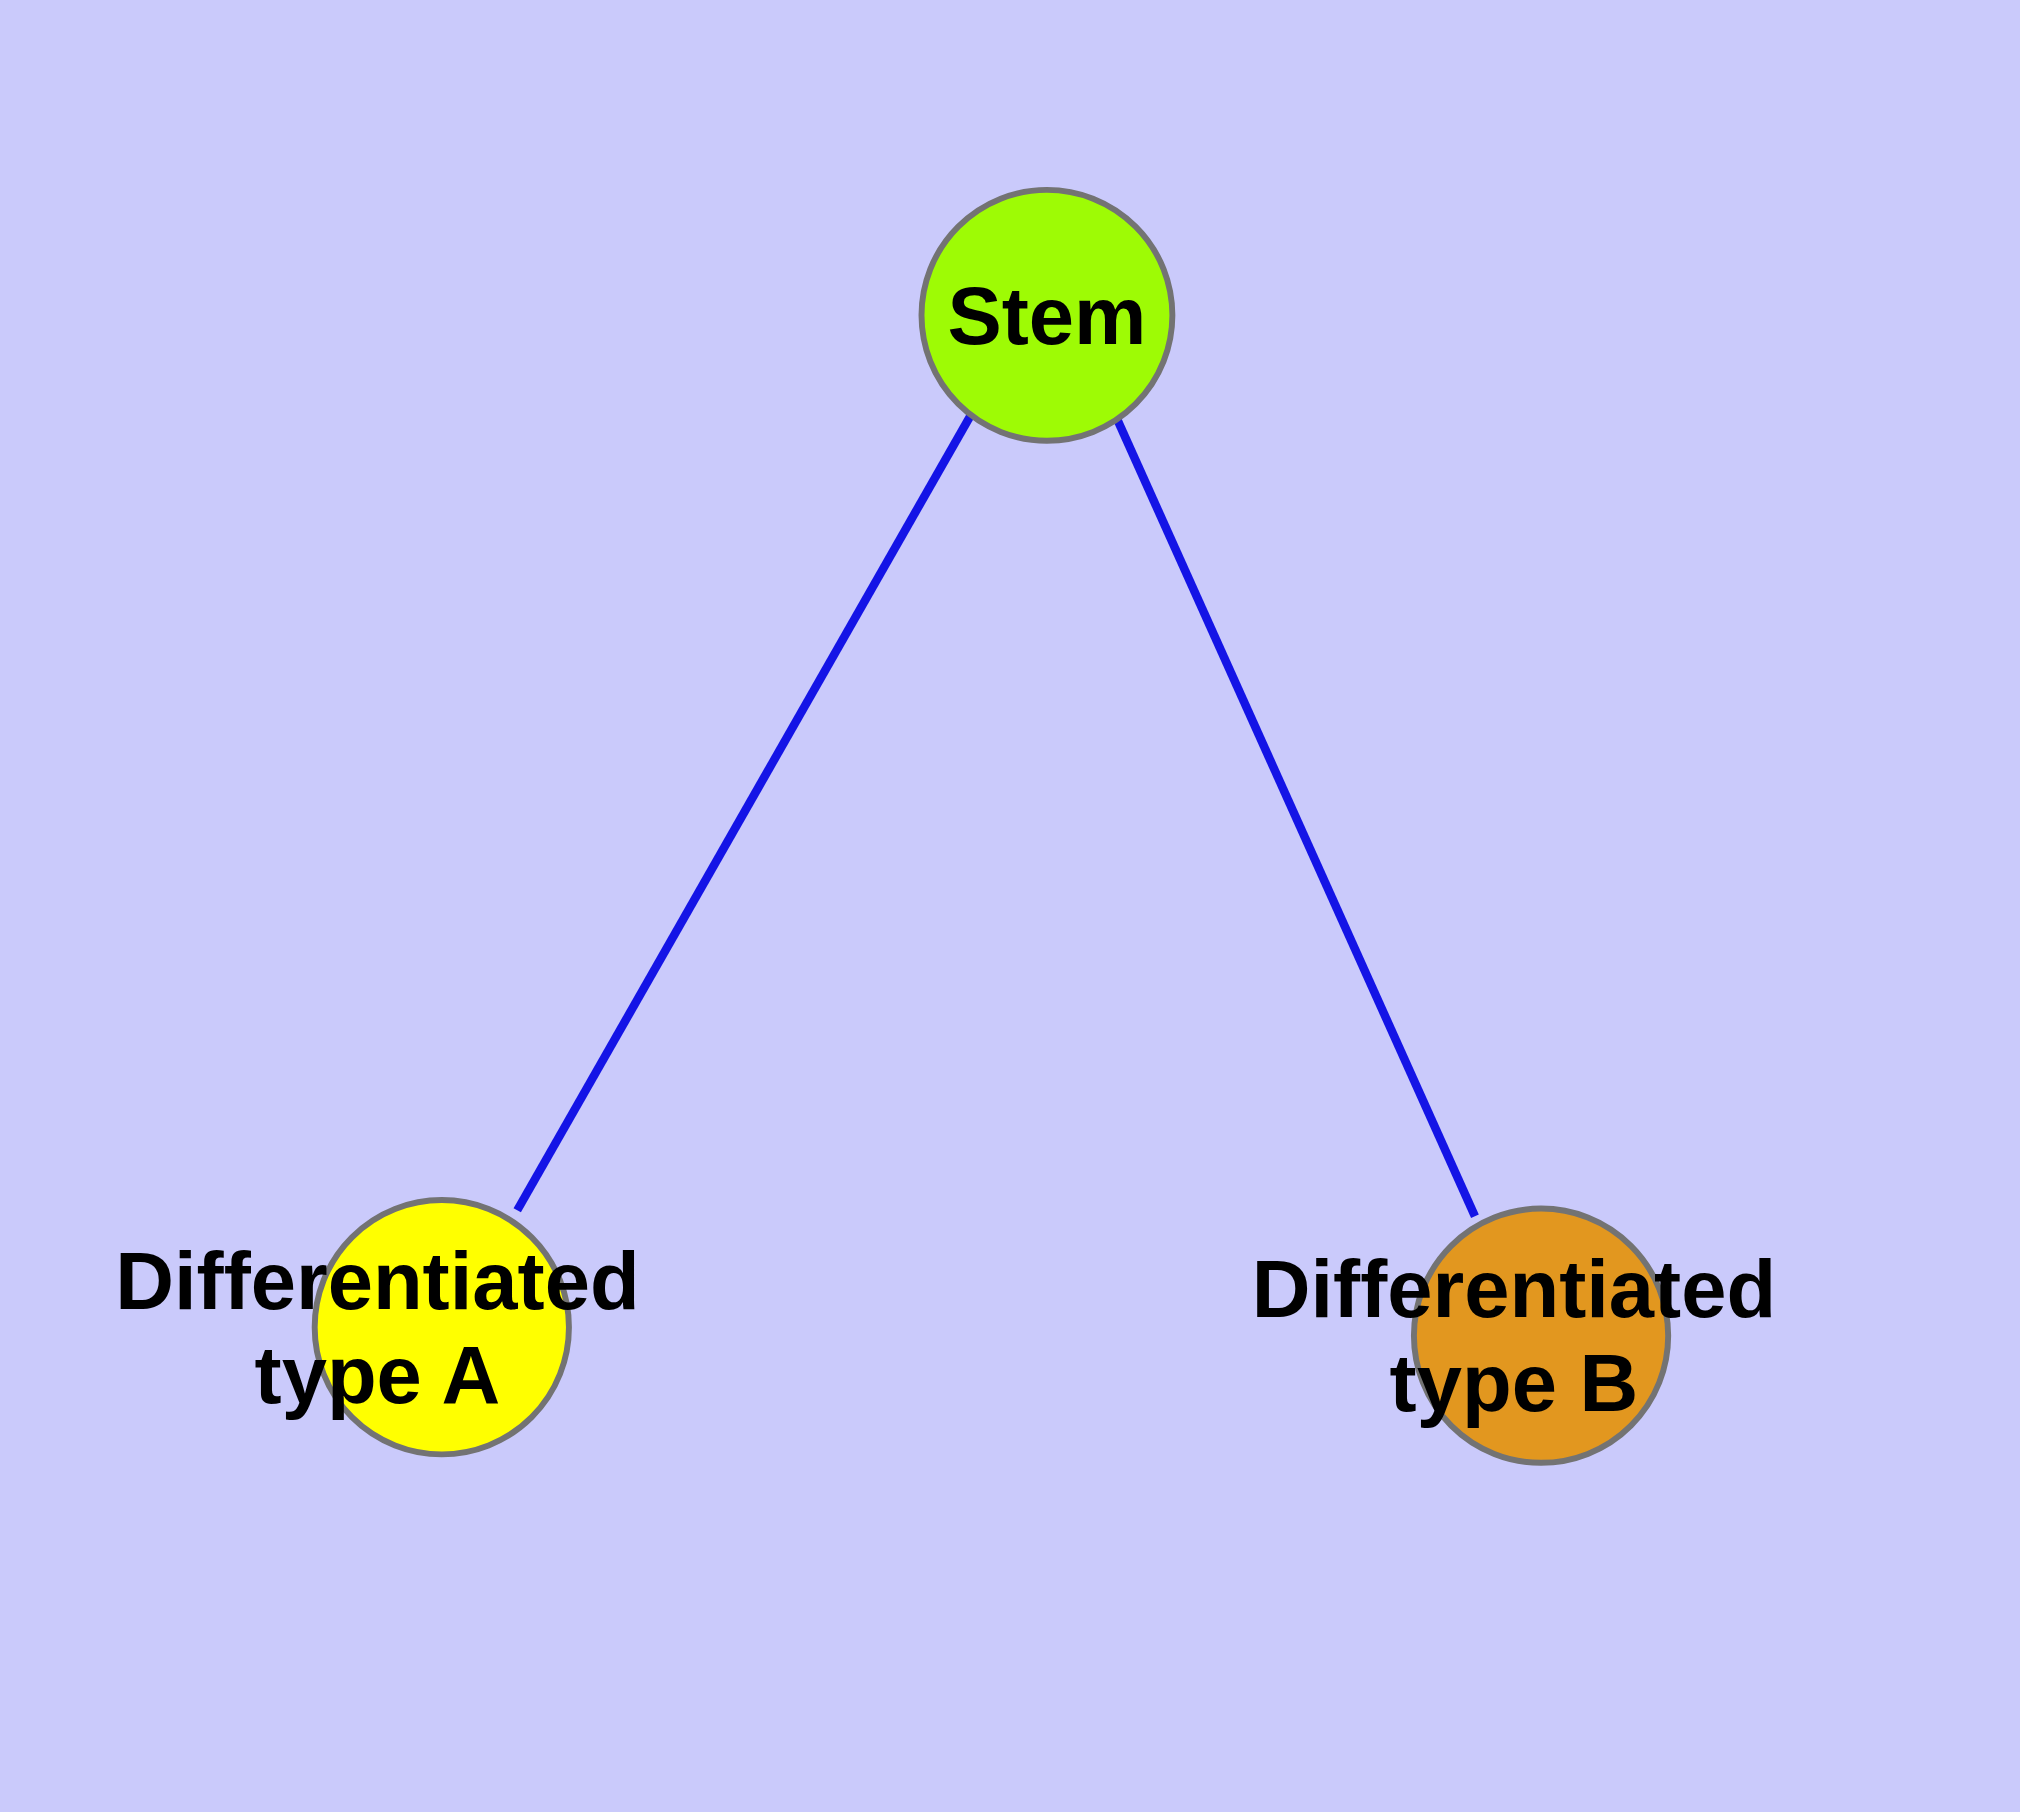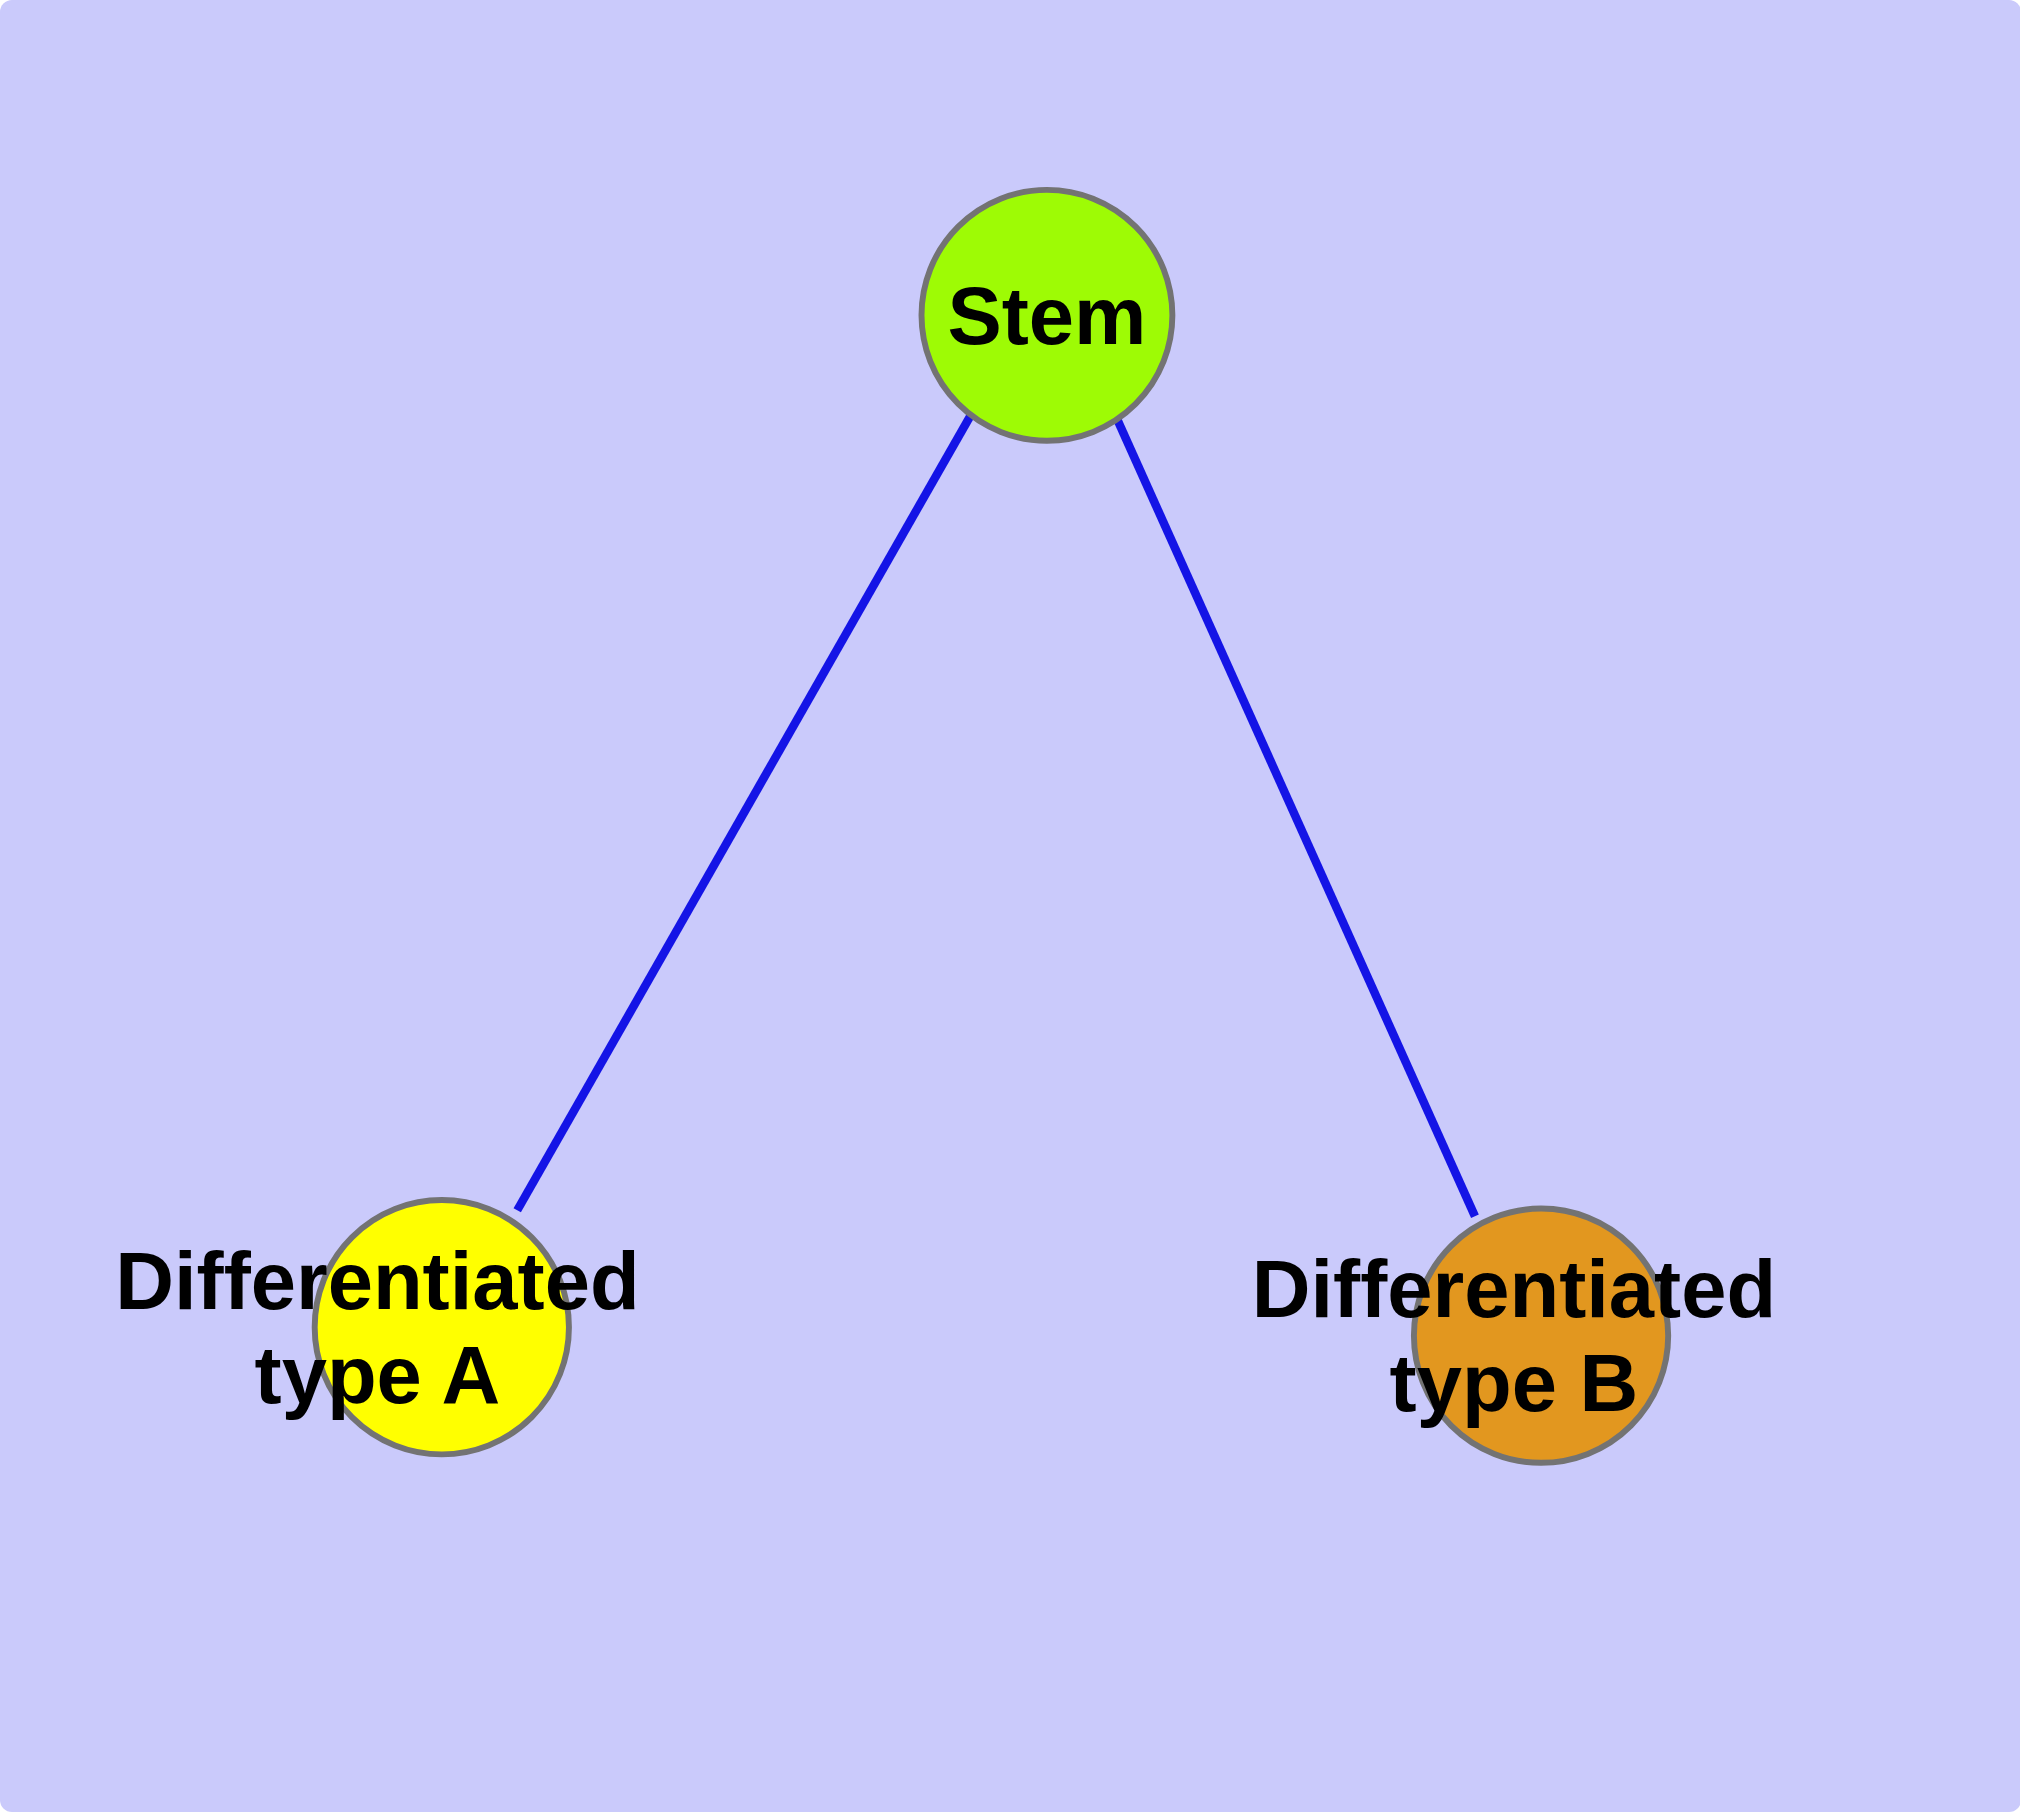--- a/index.html
+++ b/index.html
@@ -7,21 +7,20 @@
     padding: 0;
     background: #ffffff;
   }
   #canvas {
     position: relative;
     width: 2021px;
     height: 1812px;
     overflow: hidden;
     background: #cacafb;
     font-family: "Liberation Sans", sans-serif;
-    border-radius: 12px;
   }
   #graph-svg {
     position: absolute;
     left: 0;
     top: 0;
     width: 2021px;
     height: 1812px;
     display: block;
   }
   .node-label {

